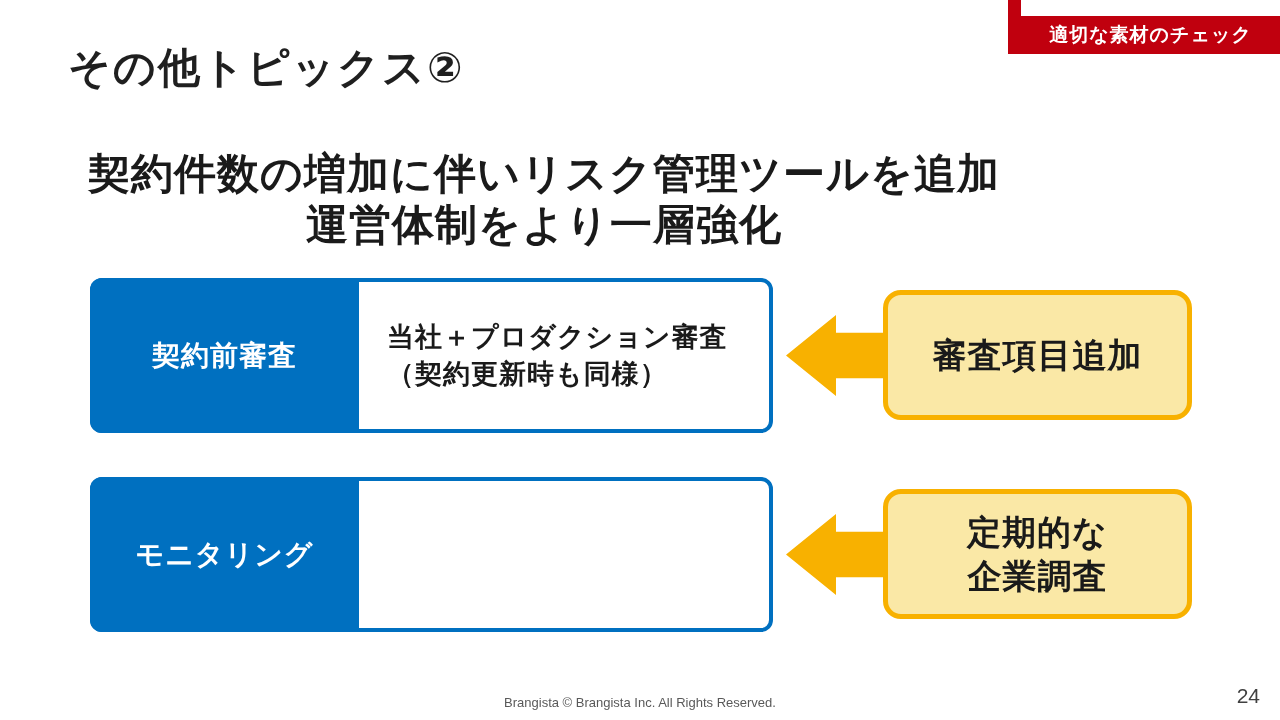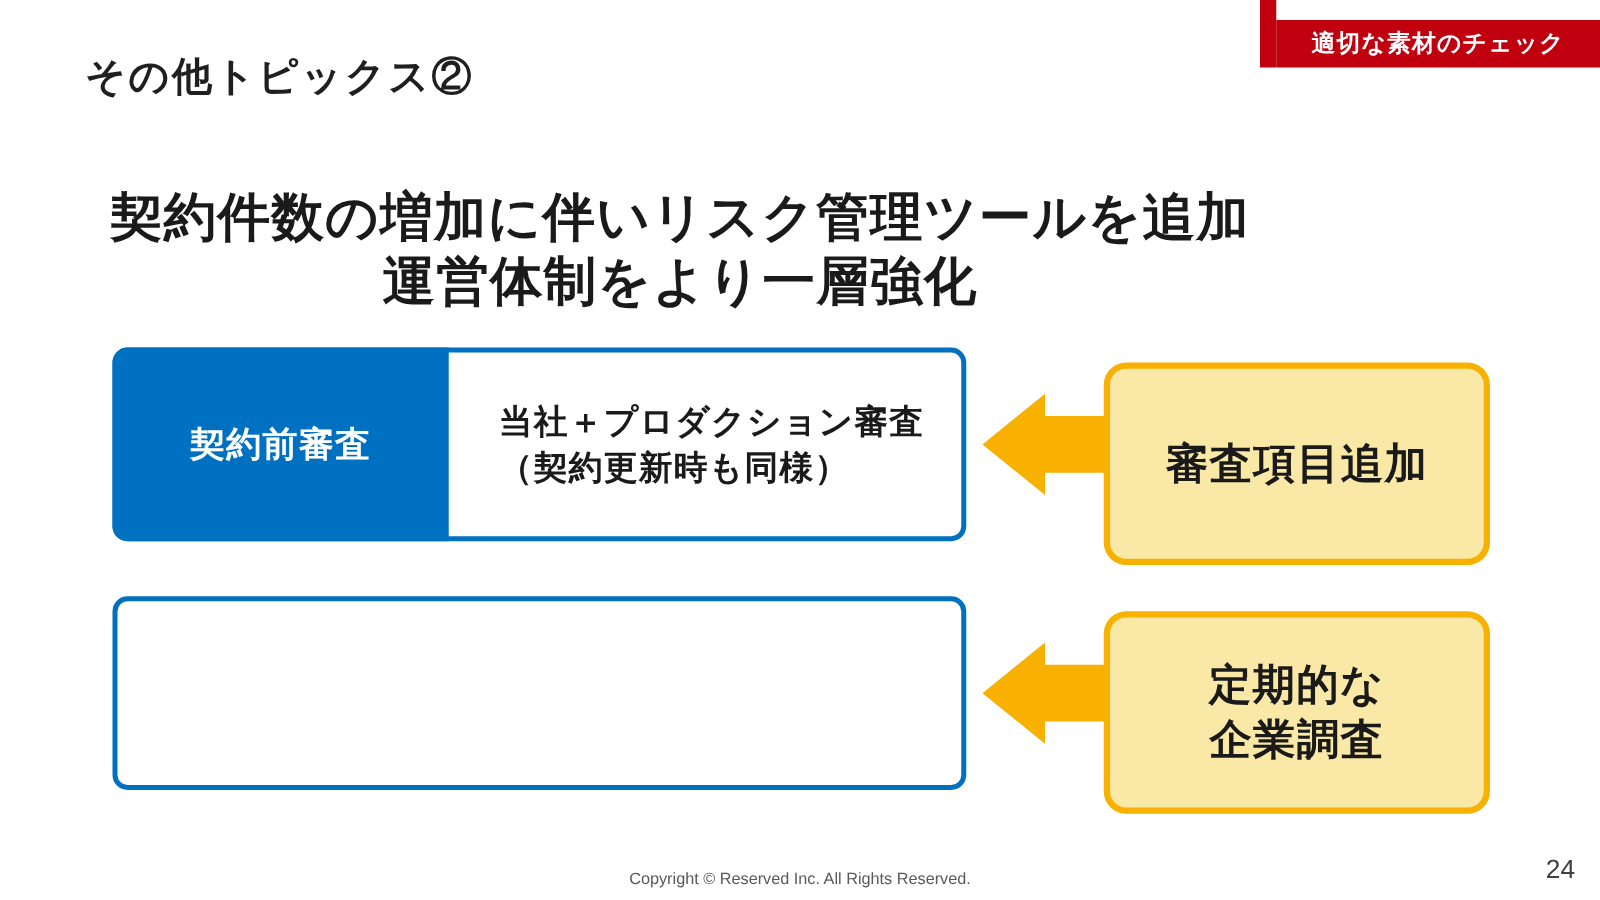--- a/index.html
+++ b/index.html
@@ -26,21 +26,21 @@
   }
   .ribbon-band{
     position:absolute;left:1021px;right:0;top:16px;height:38px;
     background:var(--accent-red);
     display:flex;align-items:center;justify-content:center;
     color:#ffffff;font-size:19px;font-weight:bold;letter-spacing:1px;
   }
   
   .slide-title{
     position:absolute;left:68px;top:40px;margin:0;
-    font-size:32px;font-weight:bold;color:#1f1f1f;letter-spacing:2px;font-family:Liberation Mono, monospace;
+    font-size:42px;font-weight:bold;color:#1f1f1f;letter-spacing:2px;
   }
   
   .main-heading{
     position:absolute;left:0;top:148px;width:1088px;
     text-align:center;font-size:42px;font-weight:bold;line-height:1.22;
     color:var(--text-dark);letter-spacing:1px;
   }
   
   .process-row{position:absolute;left:0;width:1280px;height:155px;}
   .row-1{top:278px;}
@@ -58,29 +58,29 @@
     background:var(--accent-blue);
     border-radius:12px 0 0 12px;
     display:flex;align-items:center;justify-content:center;
     color:#ffffff;font-size:28px;font-weight:bold;letter-spacing:1px;
   }
   .row-desc{
     position:absolute;left:265px;right:0;top:0;bottom:0;
     display:flex;flex-direction:column;justify-content:center;
     padding-left:28px;box-sizing:border-box;
     font-size:27px;font-weight:bold;line-height:1.34;
-    color:var(--text-dark);white-space:pre-line;letter-spacing:1px;margin-left:12px;
+    color:var(--text-dark);white-space:pre-line;letter-spacing:1px;
   }
   .left-arrow{
     position:absolute;left:786px;top:37px;width:100px;height:81px;
     background:var(--accent-orange);
     clip-path:polygon(0% 50%,50% 0%,50% 22%,100% 22%,100% 78%,50% 78%,50% 100%);
   }
   .highlight-box{
-    position:absolute;left:883px;top:12px;width:309px;height:162px;
+    position:absolute;left:883px;top:12px;width:309px;height:130px;
     box-sizing:border-box;
     background:var(--highlight-fill);
     border:5px solid var(--accent-orange);
     border-radius:18px;
     display:flex;align-items:center;justify-content:center;
     text-align:center;
     font-size:34px;font-weight:bold;line-height:1.3;
     color:var(--text-dark);white-space:pre-line;letter-spacing:1px;
   }
   
@@ -113,22 +113,23 @@
       <div class="row-label">契約前審査</div>
       <div class="row-desc">当社＋プロダクション審査
 （契約更新時も同様）</div>
     </div>
     <div class="left-arrow"></div>
     <div class="highlight-box">審査項目追加</div>
   </div>
 
   <div class="process-row row-2">
     <div class="row-box">
+      <div class="row-label">モニタリング</div>
     </div>
     <div class="left-arrow"></div>
     <div class="highlight-box">定期的な
 企業調査</div>
   </div>
 
-  <div class="footer-copyright">Copyright © Reserved Inc. All Rights Reserved.</div>
+  <div class="footer-copyright">Brangista © Brangista Inc. All Rights Reserved.</div>
   <div class="page-number">24</div>
 
 </div>
 
 </body></html>

